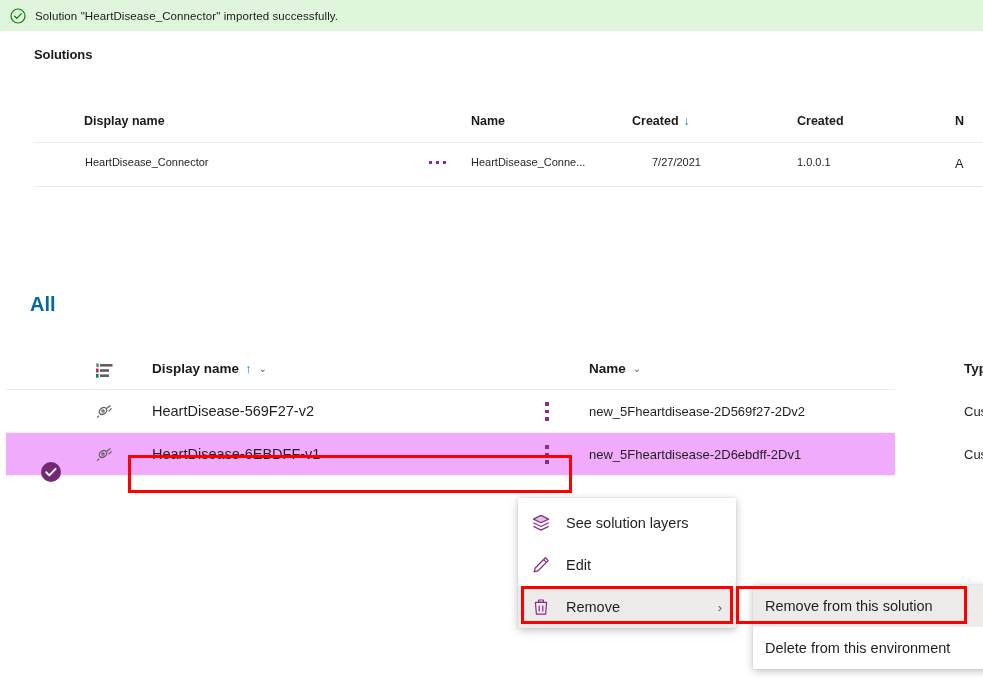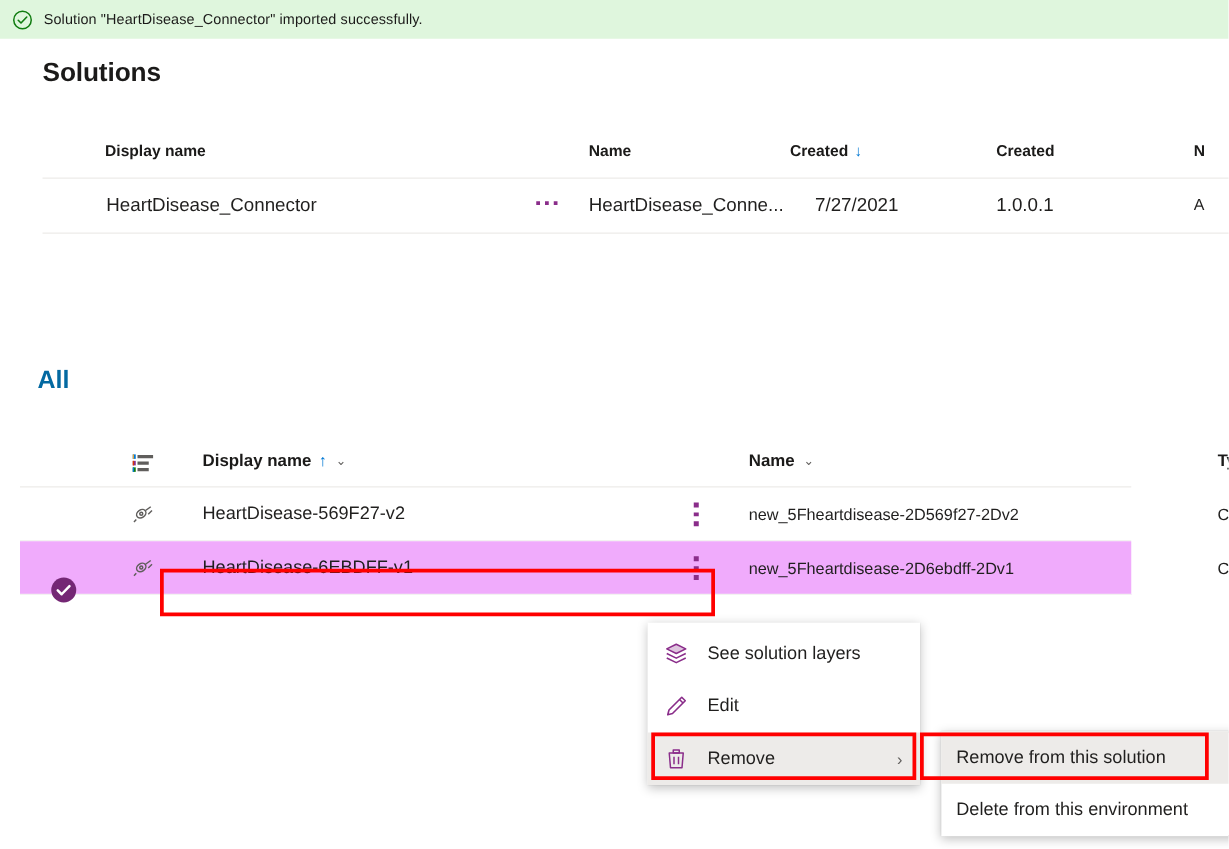--- a/index.html
+++ b/index.html
@@ -38,21 +38,21 @@
     font-size: 11.5px;
     color: #1b1a19;
     letter-spacing: 0.1px;
     white-space: nowrap;
   }
 
   
   .section-title-solutions {
     position: absolute;
     left: 34px; top: 47px;
-    font-size: 21px;
+    font-size: 13px;
     font-weight: bold;
     color: #1b1a19;
     letter-spacing: -0.1px;
   }
 
   .sol-table {
     position: absolute;
     left: 34px; top: 110px;
     width: 980px;
   }
@@ -70,21 +70,21 @@
     white-space: nowrap;
   }
   .sol-row {
     position: relative;
     height: 44px;
     border-bottom: 1px solid #edebe9;
   }
   .sol-row .td {
     position: absolute;
     top: 13px;
-    font-size: 15px;
+    font-size: 11px;
     color: #201f1e;
     white-space: nowrap;
   }
   .sort-arrow {
     display: inline-block;
     margin-left: 5px;
     color: #0078d4;
     font-size: 12px;
     font-weight: normal;
   }
@@ -121,21 +121,21 @@
   .section-title-all {
     position: absolute;
     left: 30px; top: 293px;
     font-size: 20px;
     font-weight: bold;
     color: #0369a1;
   }
 
   .all-table {
     position: absolute;
-    left: 16px; top: 352px;
+    left: 6px; top: 352px;
     width: 889px;
   }
   .all-head {
     position: relative;
     height: 38px;
     border-bottom: 1px solid #edebe9;
   }
   .all-head .th {
     position: absolute;
     top: 9px;

